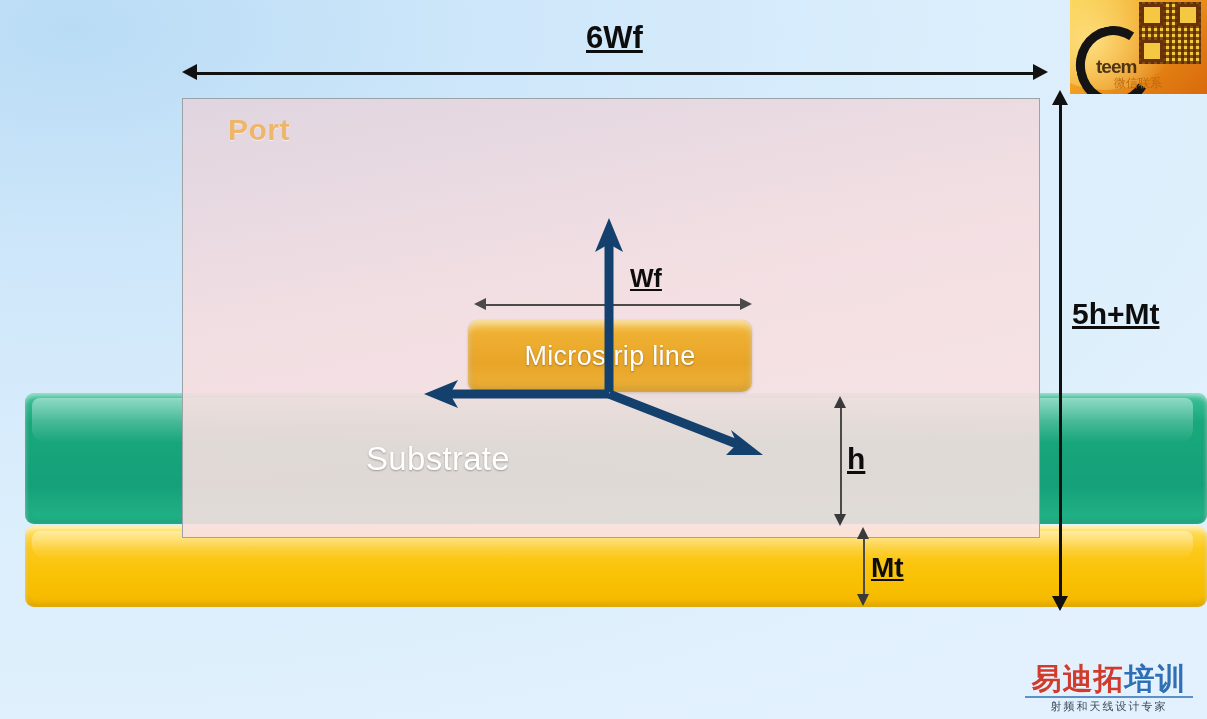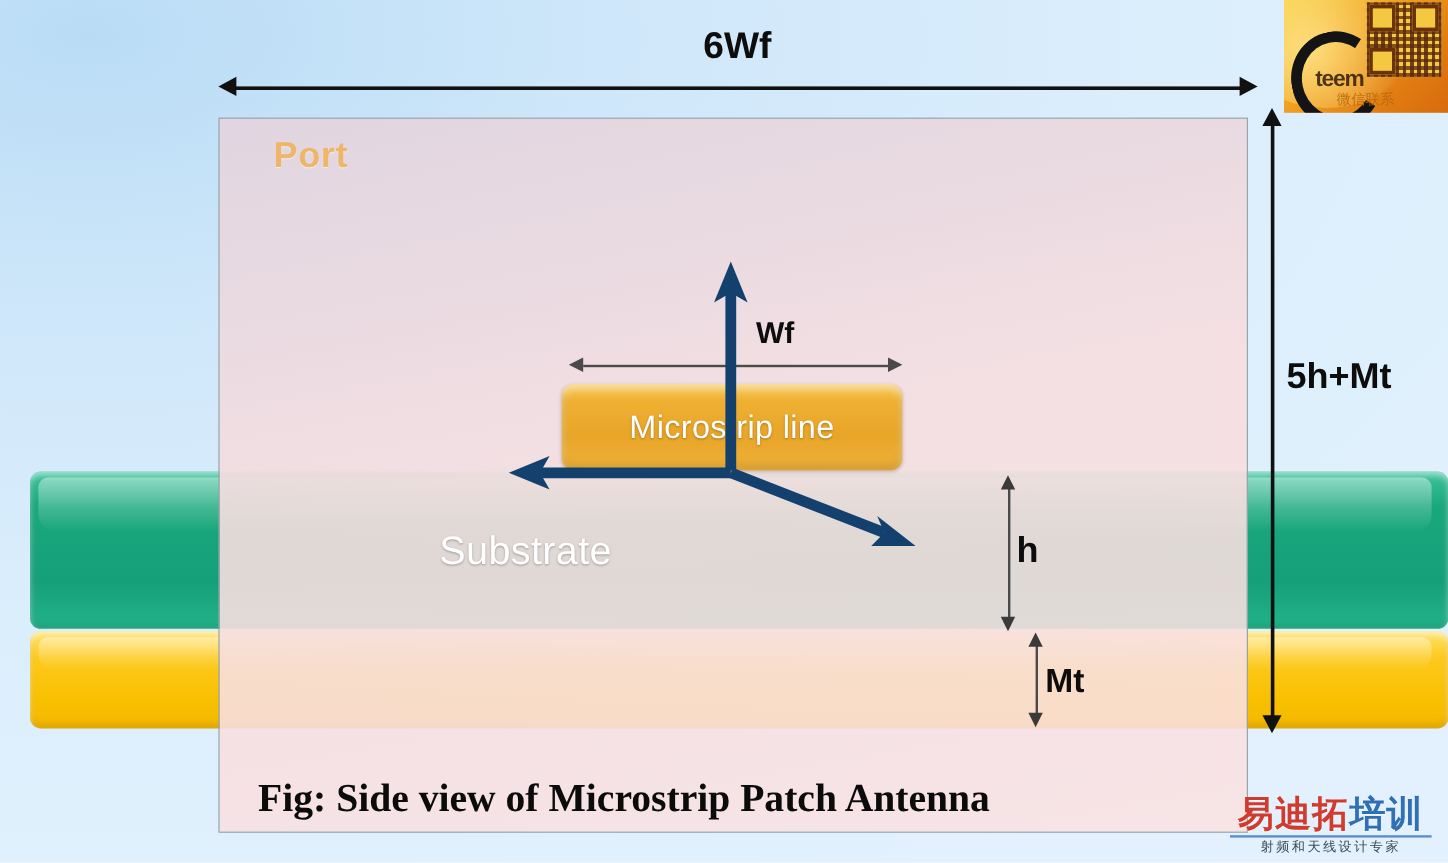--- a/index.html
+++ b/index.html
@@ -48,21 +48,21 @@
     background: linear-gradient(180deg, rgba(255,255,255,.42), rgba(255,255,255,0));
     pointer-events: none;
   }
 
   
   #port-box {
     position: absolute;
     left: 182px;
     top: 98px;
     width: 858px;
-    height: 596px;
+    height: 440px;
     background: linear-gradient(170deg,
         rgba(226,212,222,.93) 0%,
         rgba(246,222,224,.90) 45%,
         rgba(250,226,226,.88) 100%);
     border: 1px solid #9aa3a8;
     box-sizing: border-box;
     padding-left: 44px;
   }
   #port-label {
     position: absolute;
@@ -141,20 +141,21 @@
   .ah-thin.ah-right { border-top-width: 6px; border-bottom-width: 6px; border-left: 12px solid #4a4a4a; }
   .ah-thin.ah-up    { border-left-width: 6px; border-right-width: 6px; border-bottom: 12px solid #3a3a3a; }
   .ah-thin.ah-down  { border-left-width: 6px; border-right-width: 6px; border-top: 12px solid #3a3a3a; }
 
   .dim-label {
     position: absolute;
     color: #0d0d0d;
     font-weight: 700;
     white-space: nowrap;
     font-family: "Liberation Sans", sans-serif;
+    text-decoration: underline;
   }
   #label-6wf   { left: 586px; top: 20px;  font-size: 31px; }
   #label-wf    { left: 630px; top: 264px; font-size: 25px; }
   #label-5hmt  { left: 1072px; top: 297px; font-size: 30px; }
   #label-h     { left: 847px; top: 442px; font-size: 30px; }
   #label-mt    { left: 871px; top: 552px; font-size: 28px; }
 
   
   #axes { position: absolute; left: 0; top: 0; width: 1207px; height: 719px; pointer-events: none; }
 
@@ -321,21 +322,20 @@
       <polygon points="609,218 595,252 609,244 623,252" stroke="none"></polygon>
 
       <line x1="609" y1="394" x2="450" y2="394"></line>
       <polygon points="424,394 458,380 450,394 458,408" stroke="none"></polygon>
 
       <line x1="609" y1="394" x2="737" y2="444"></line>
       <polygon points="763,455 726,455 737,444 731,430" stroke="none"></polygon>
     </g>
   </svg>
 
-  <div id="caption">Fig: Side view of Microstrip Patch Antenna</div>
 
   <div id="qr-watermark">
     <div class="swoosh"></div>
     <div class="beads"></div>
     <div class="qr">
       <div class="qr-eye" style="left:2px; top:2px;"></div>
       <div class="qr-eye" style="right:2px; top:2px;"></div>
       <div class="qr-eye" style="left:2px; bottom:2px;"></div>
     </div>
     <div class="brand">teem</div>

